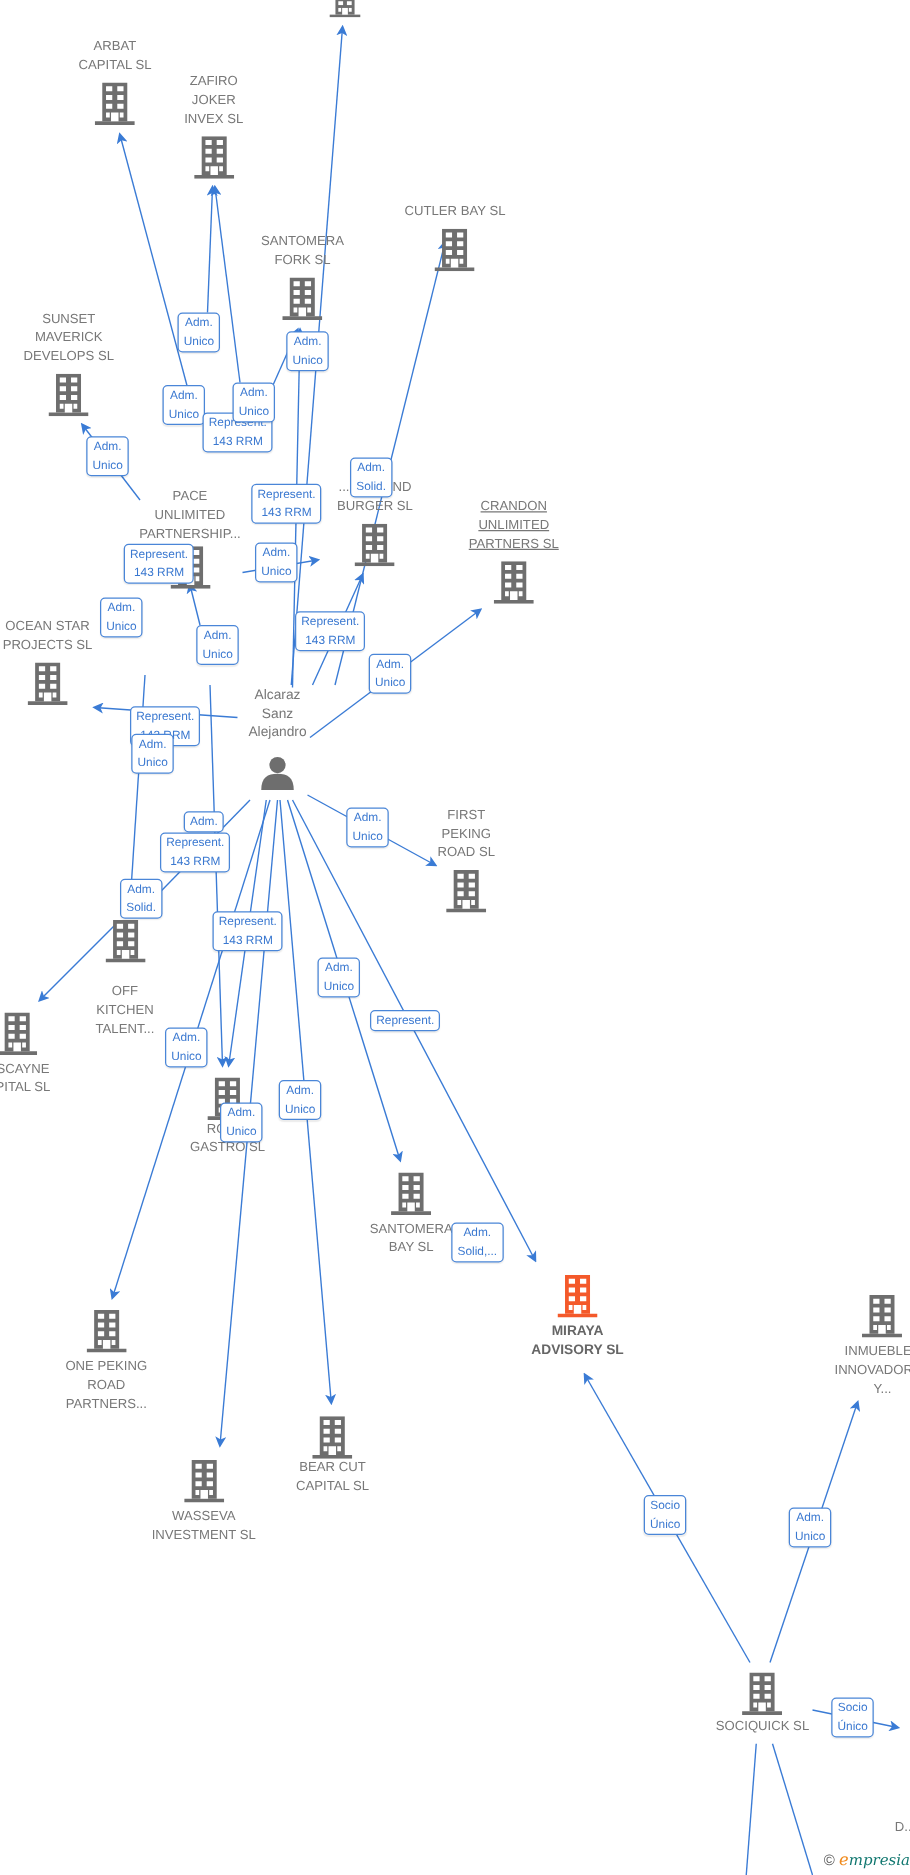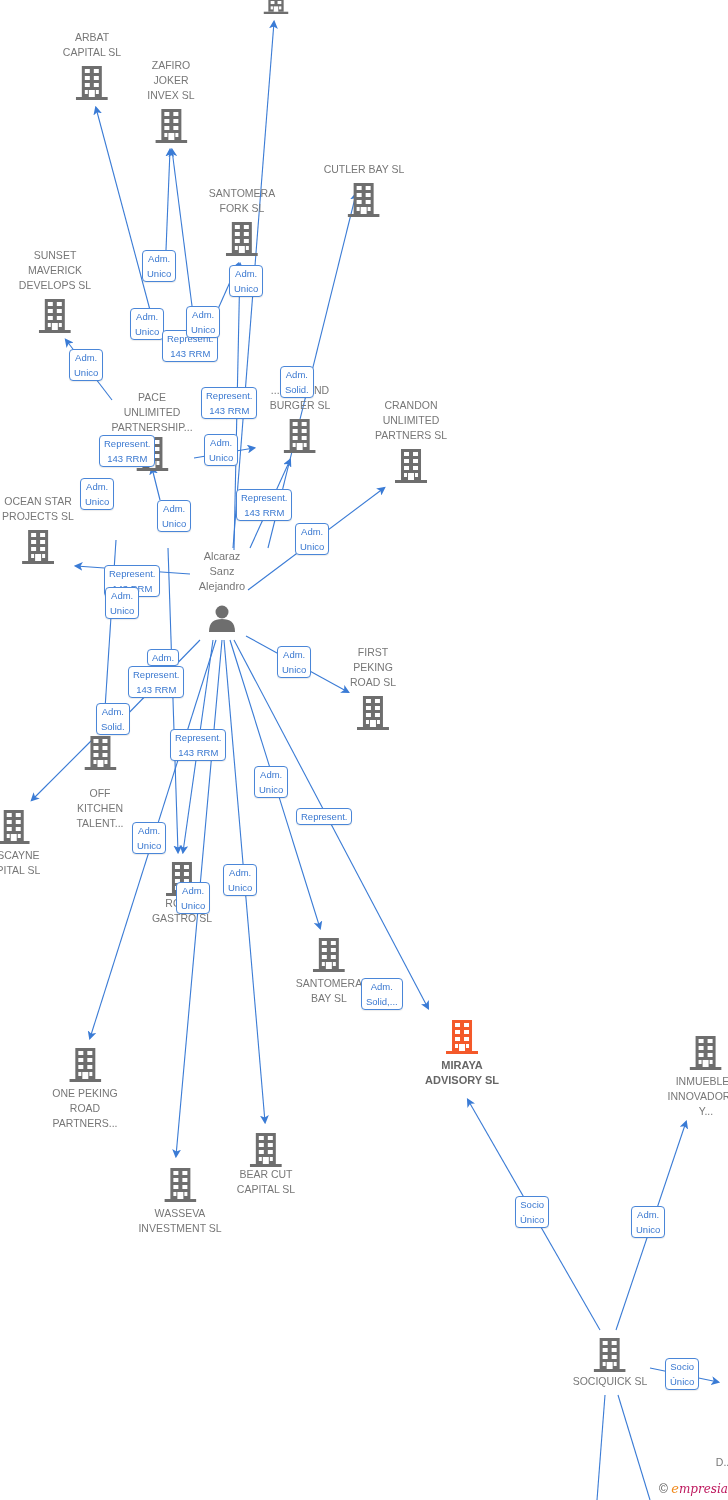--- a/index.html
+++ b/index.html
@@ -7,21 +7,21 @@
   #edges { position:absolute; left:0; top:0; width:728px; height:1500px; }
   .node { position:absolute; text-align:center; color:#777777; font-size:10.5px; line-height:15px; transform:translateX(-50%); white-space:nowrap; }
   .node .lbl { display:block; }
   .node.main .lbl { color:#666666; font-weight:bold; font-size:11px; }
   .bld { display:block; margin:0 auto; }
   .edge-label { position:absolute; background:#ffffff; border:1px solid #4a86d8; border-radius:4px; color:#3a78d0; font-size:9.5px; line-height:15px; padding:0 4px; text-align:center; white-space:nowrap; box-shadow:0 1px 1px rgba(0,0,0,0.08); }
   .person { position:absolute; }
   .person-name { position:absolute; color:#777777; font-size:11px; line-height:15px; text-align:center; transform:translateX(-50%); }
   .footer { position:absolute; right:0; bottom:4px; font-size:12px; color:#555; }
   .footer .e { color:#f08a1c; font-style:italic; font-family:"DejaVu Serif", serif; font-size:13px; }
-  .footer .rest { color:#be185d; font-style:italic; font-family:"DejaVu Serif", serif; }
+  .footer .rest { color:#0f766e; font-style:italic; font-family:"DejaVu Serif", serif; }
 </style>
 </head>
 <body>
 
 <svg id="edges" xmlns="http://www.w3.org/2000/svg">
   <defs>
     <marker id="ah" markerWidth="8" markerHeight="8" refX="6" refY="4" orient="auto">
       <path d="M0,0 L8,4 L0,8 L2,4 z" fill="#3a7bd5"></path>
     </marker>
     <symbol id="bld" viewBox="0 0 32 34">
@@ -134,21 +134,21 @@
 </div>
 
 <div class="node" style="left:300px; top:383px;">
   <span class="lbl">...ND  ...UND</span>
   <span class="lbl">BURGER  SL</span>
   <svg class="bld" width="32" height="34" style="color:#6e6e6e;margin-top:6px">
       <use href="#bld"></use>
     </svg>
 </div>
 
-<div class="node" style="left:411px; top:398px;">
+<div class="node" style="left:411px; top:398px;text-decoration:underline;">
   <span class="lbl">CRANDON</span>
   <span class="lbl">UNLIMITED</span>
   <span class="lbl">PARTNERS  SL</span>
   <svg class="bld" width="32" height="34" style="color:#6e6e6e;margin-top:6px">
       <use href="#bld"></use>
     </svg>
 </div>
 
 <div class="node" style="left:38px; top:494px;">
   <span class="lbl">OCEAN STAR</span>
@@ -210,21 +210,21 @@
 
 <div class="node" style="left:85px; top:1048px;">
   <svg class="bld" width="32" height="34" style="color:#6e6e6e">
       <use href="#bld"></use>
     </svg>
   <span class="lbl" style="margin-top:4px">ONE PEKING</span>
   <span class="lbl">ROAD</span>
   <span class="lbl">PARTNERS...</span>
 </div>
 
-<div class="node" style="left:180px; top:1168px;">
+<div class="node" style="left:163px; top:1168px;">
   <svg class="bld" width="32" height="34" style="color:#6e6e6e">
       <use href="#bld"></use>
     </svg>
   <span class="lbl" style="margin-top:4px">WASSEVA</span>
   <span class="lbl">INVESTMENT SL</span>
 </div>
 
 <div class="node" style="left:266px; top:1133px;">
   <svg class="bld" width="32" height="34" style="color:#6e6e6e">
       <use href="#bld"></use>

